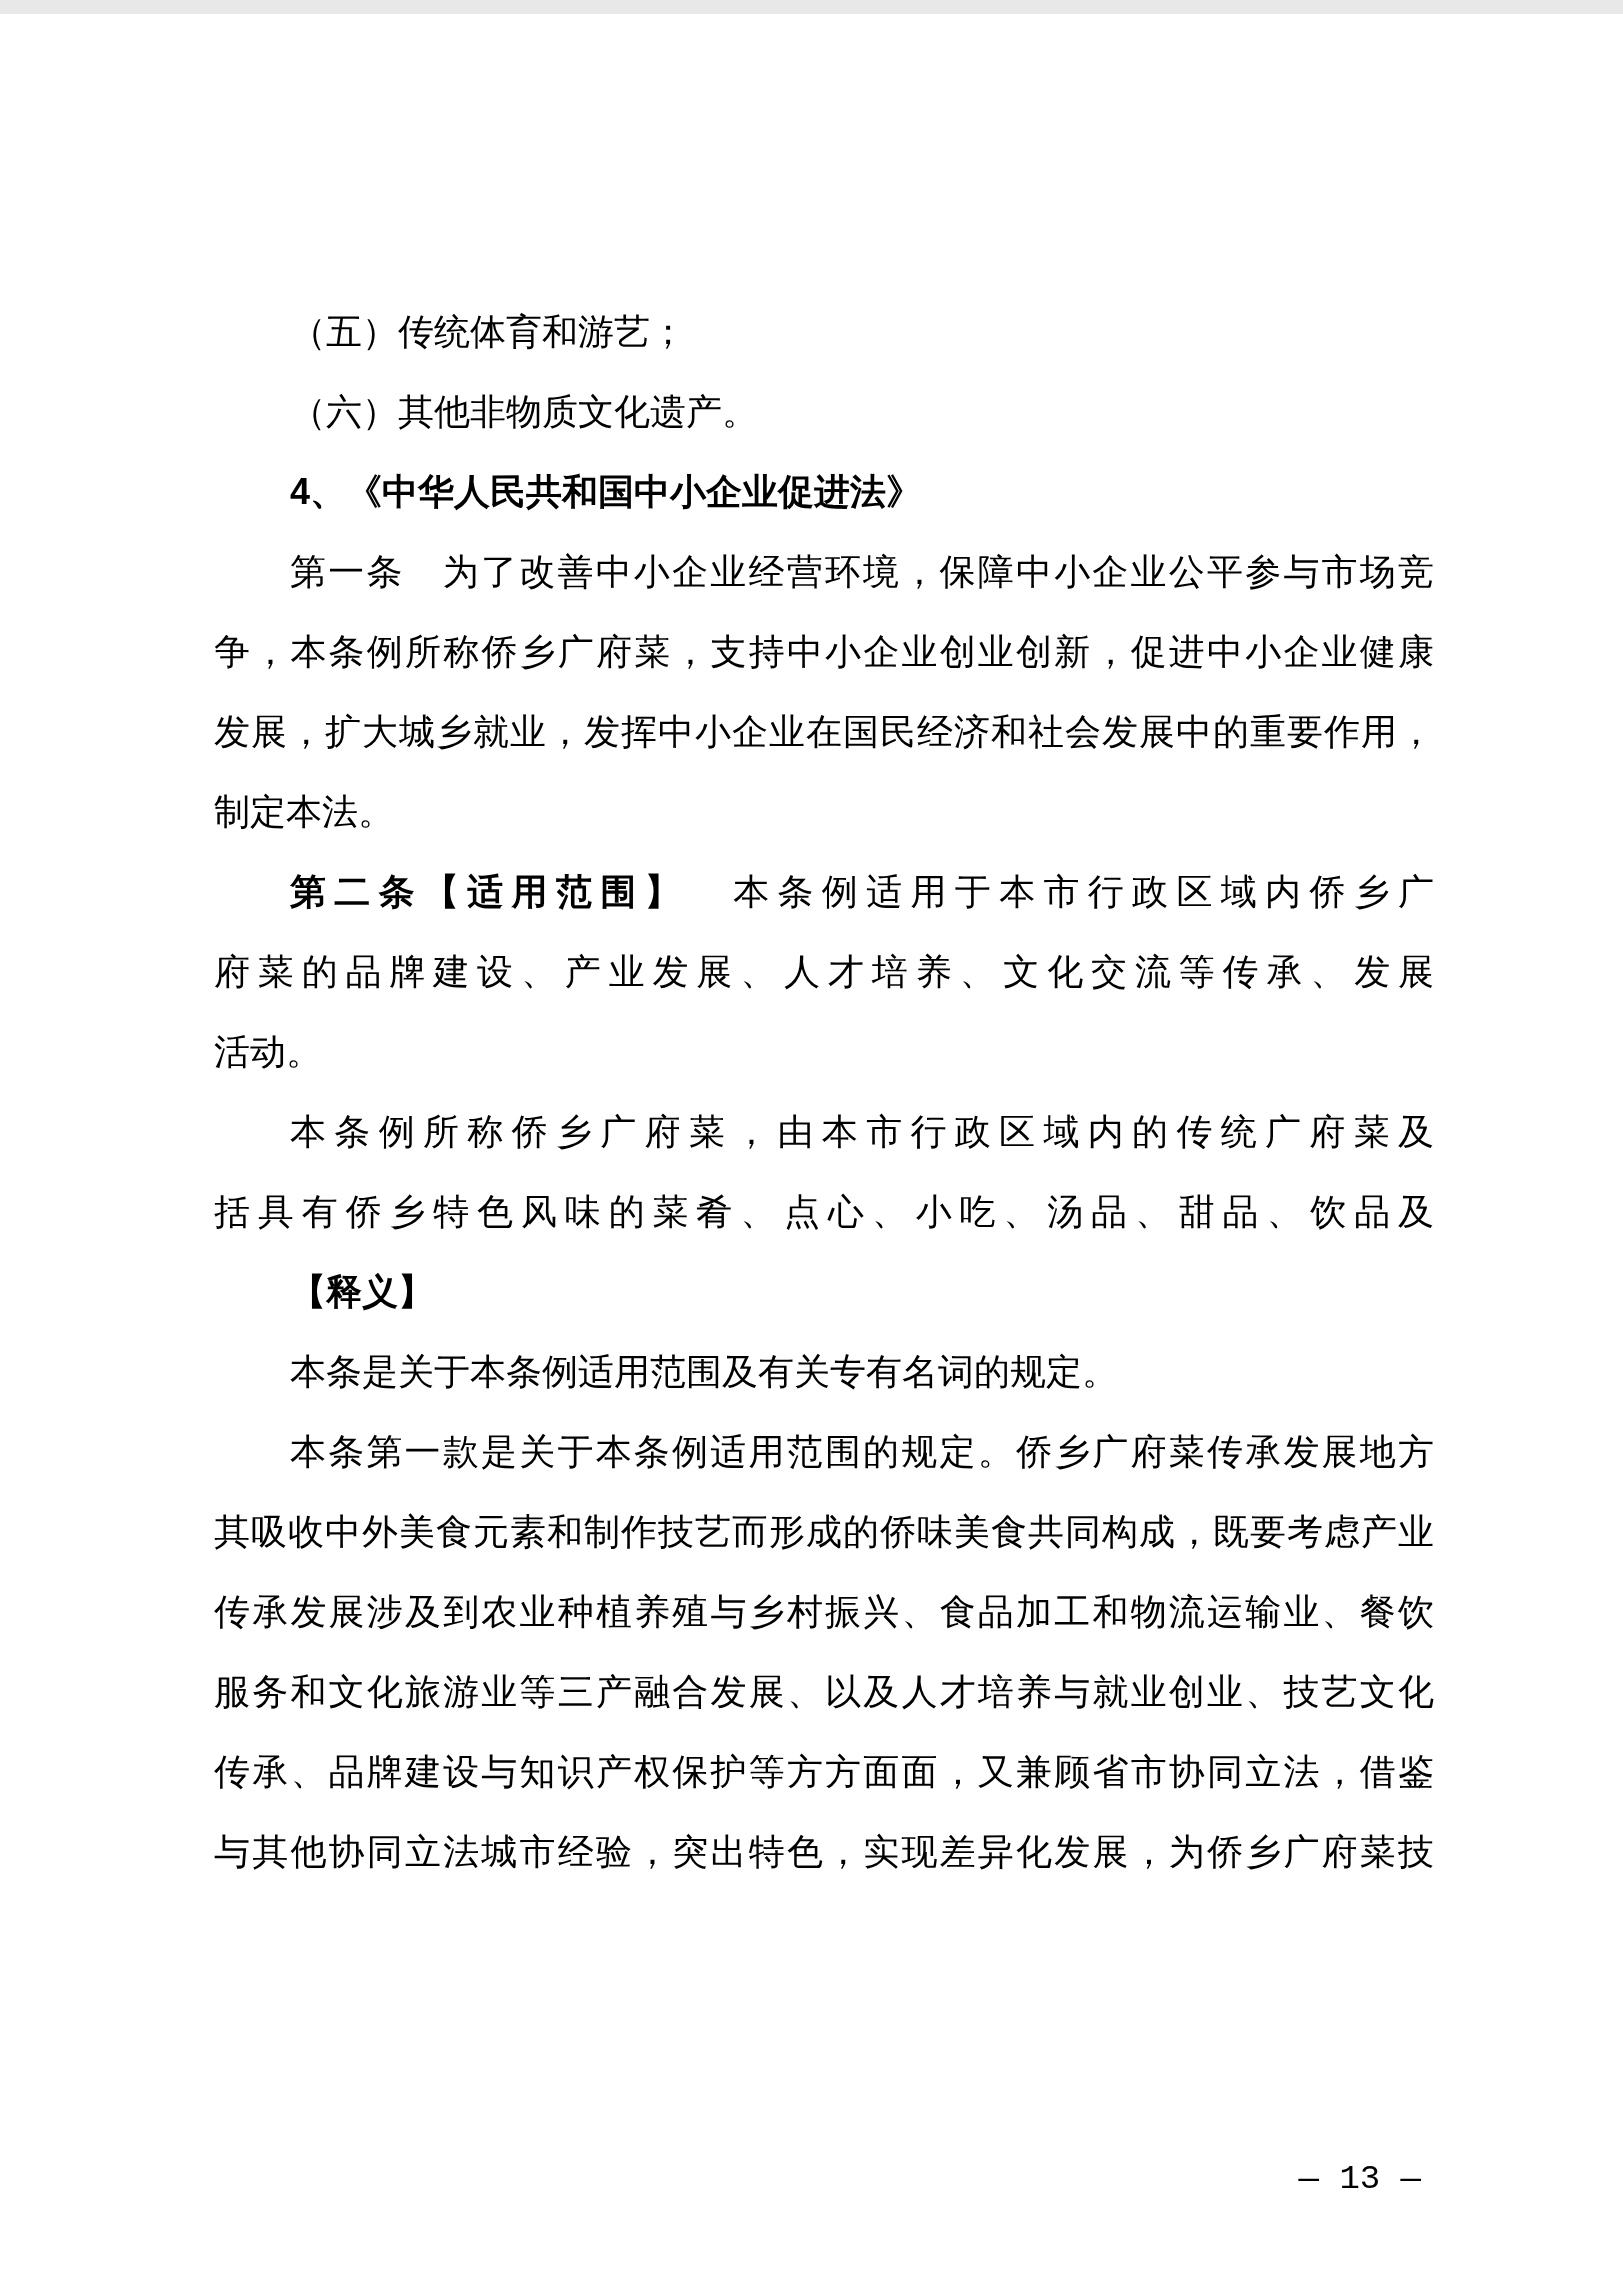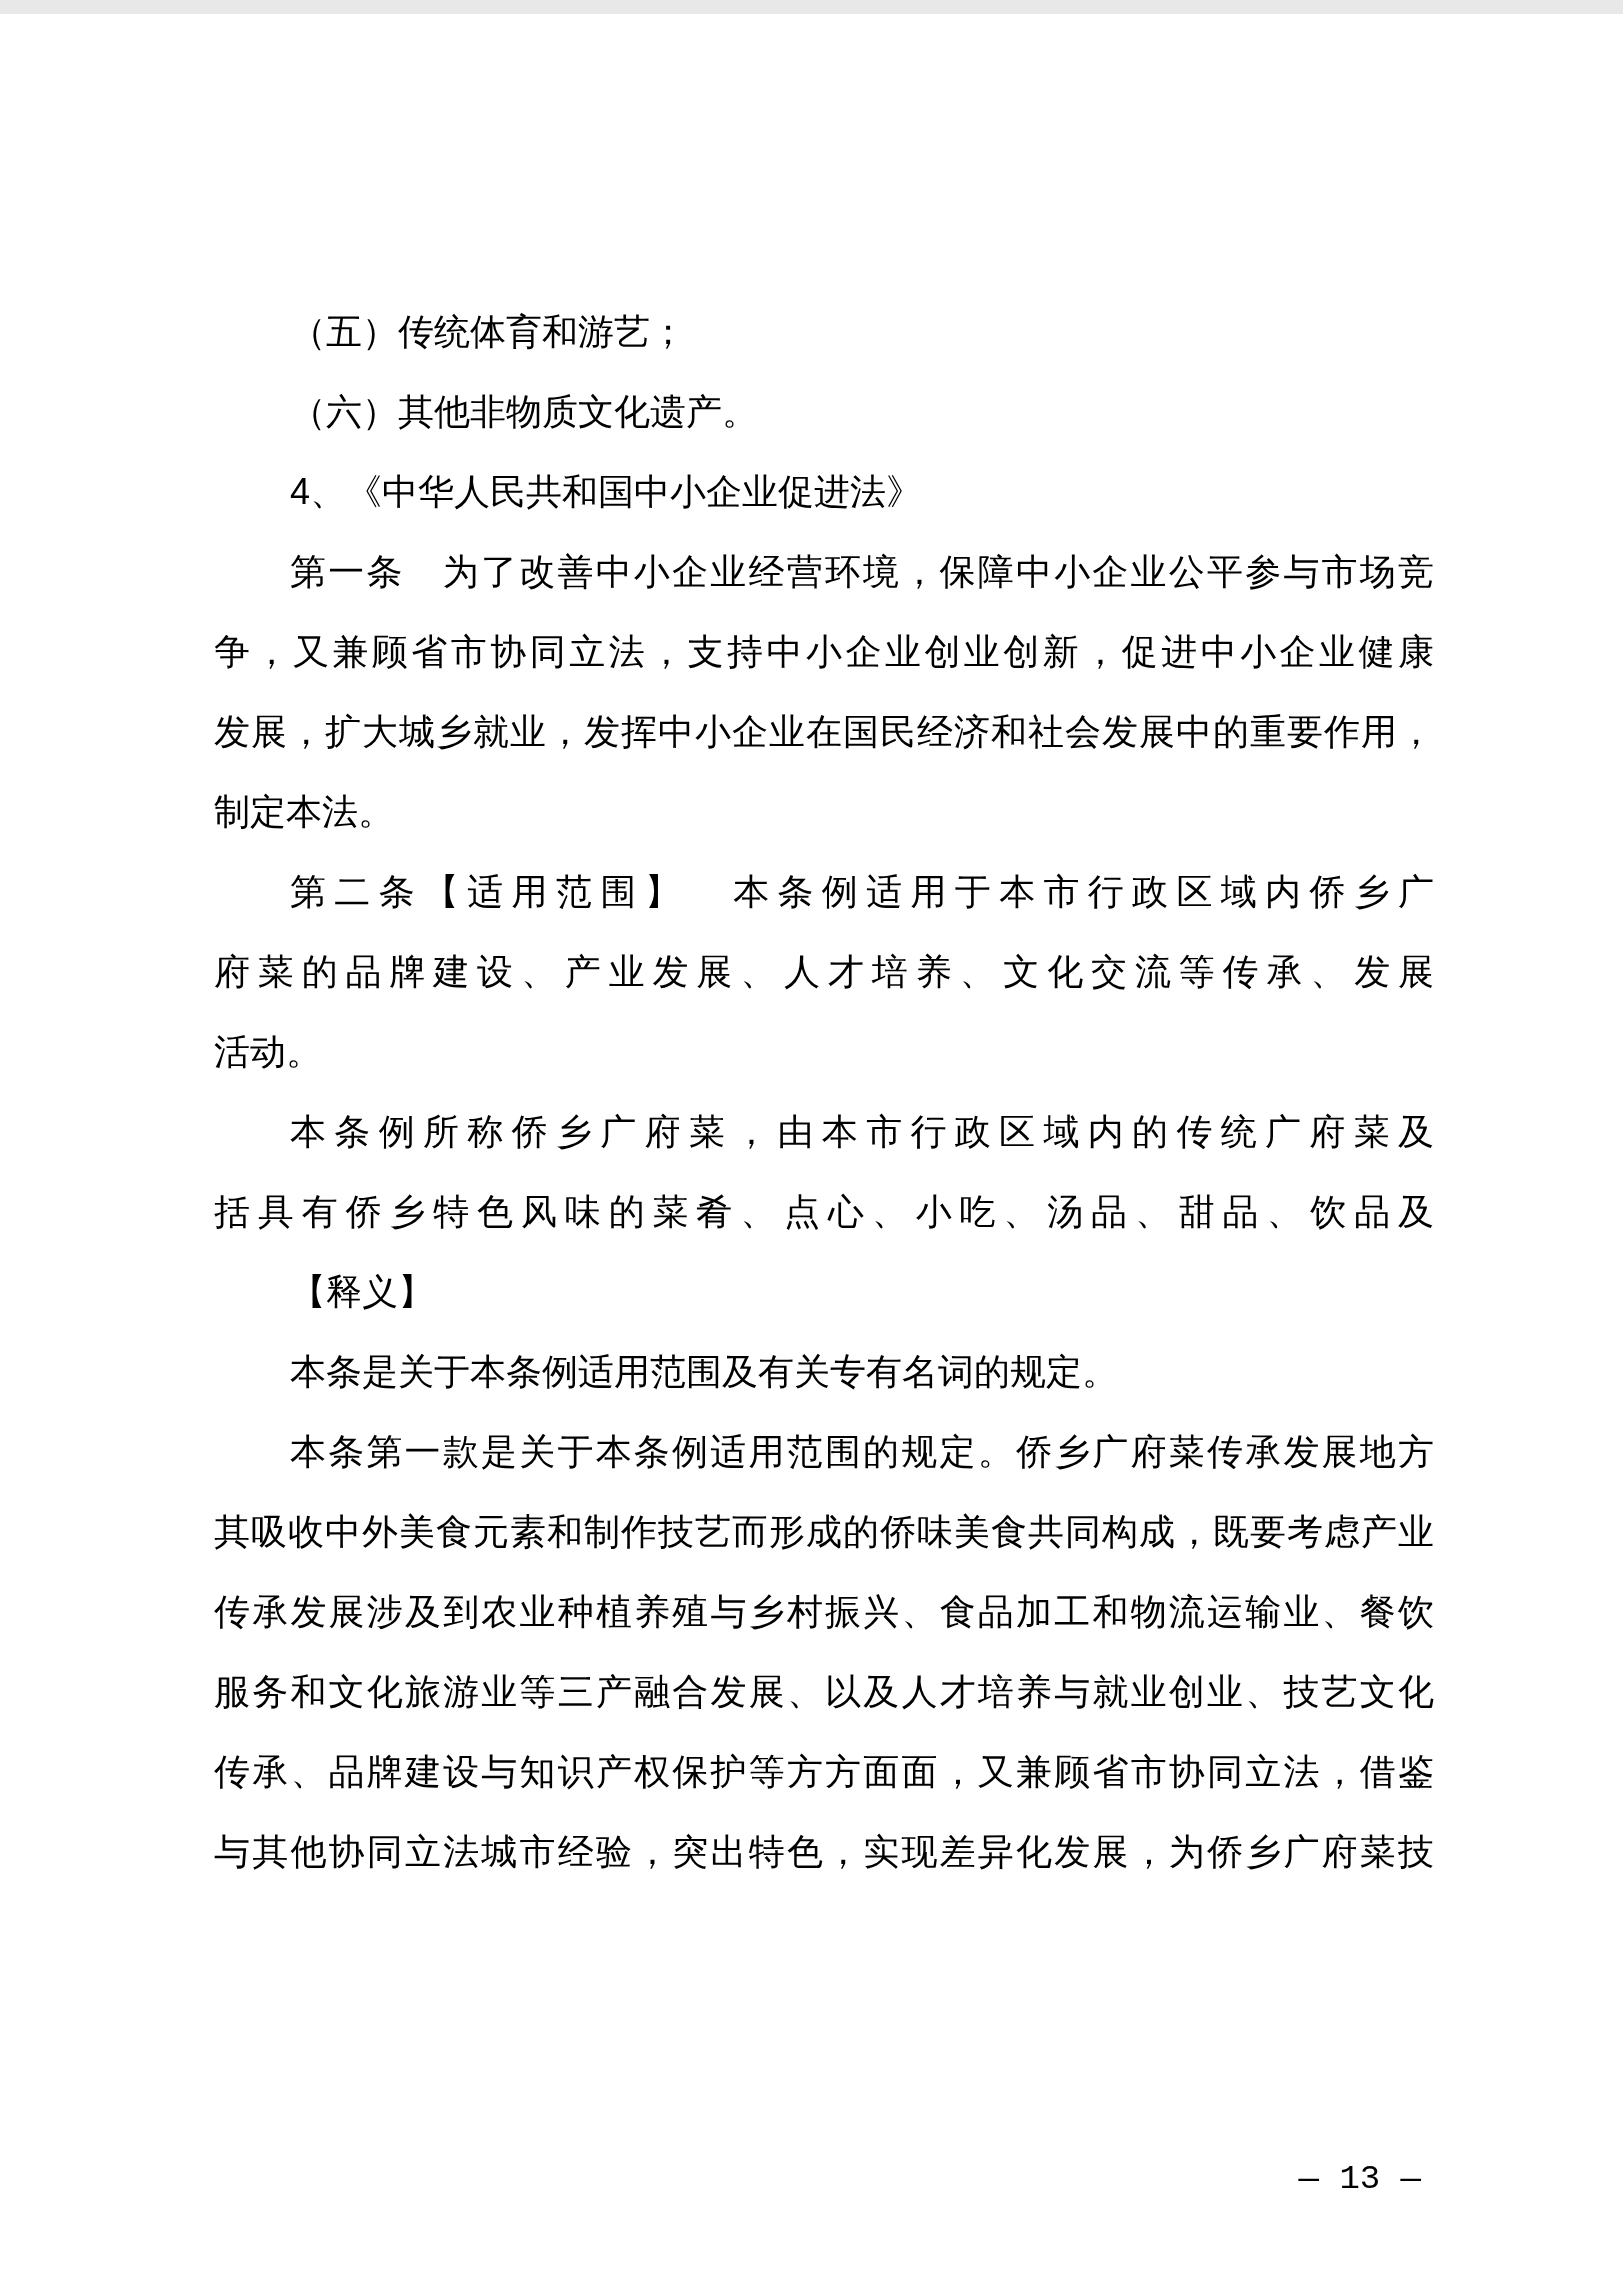--- a/index.html
+++ b/index.html
@@ -33,21 +33,21 @@
   
   .ind { text-indent: 76px; }
   
   .j {
     text-align: justify;
     text-align-last: justify;
   }
   
   .b {
     font-family: "Liberation Sans", "DejaVu Sans", sans-serif;
-    font-weight: 400;
+    font-weight: 700;
   }
   .footer {
     position: absolute;
     top: 2141px;
     right: 202px;
     height: 48px;
     line-height: 48px;
     font-size: 34px;
     font-family: Liberation Mono, monospace;
     color: #000000;
@@ -60,21 +60,21 @@
   <div class="content">
 
     <div class="line ind"><span class="b"></span><span>（五）传统体育和游艺；</span></div>
 
     <div class="line ind"><span class="b"></span><span>（六）其他非物质文化遗产。</span></div>
 
     <div class="line ind"><span class="b">4、《中华人民共和国中小企业促进法》</span><span></span></div>
 
     <div class="line ind j"><span class="b"></span><span>第一条　为了改善中小企业经营环境，保障中小企业公平参与市场竞</span></div>
 
-    <div class="line j"><span class="b"></span><span>争，又兼顾省市协同立法，支持中小企业创业创新，促进中小企业健康</span></div>
+    <div class="line j"><span class="b"></span><span>争，本条例所称侨乡广府菜，支持中小企业创业创新，促进中小企业健康</span></div>
 
     <div class="line j"><span class="b"></span><span>发展，扩大城乡就业，发挥中小企业在国民经济和社会发展中的重要作用，</span></div>
 
     <div class="line"><span class="b"></span><span>制定本法。</span></div>
 
     <div class="line ind j"><span class="b">第二条【适用范围】</span><span>　本条例适用于本市行政区域内侨乡广</span></div>
 
     <div class="line j"><span class="b"></span><span>府菜的品牌建设、产业发展、人才培养、文化交流等传承、发展</span></div>
 
     <div class="line"><span class="b"></span><span>活动。</span></div>

